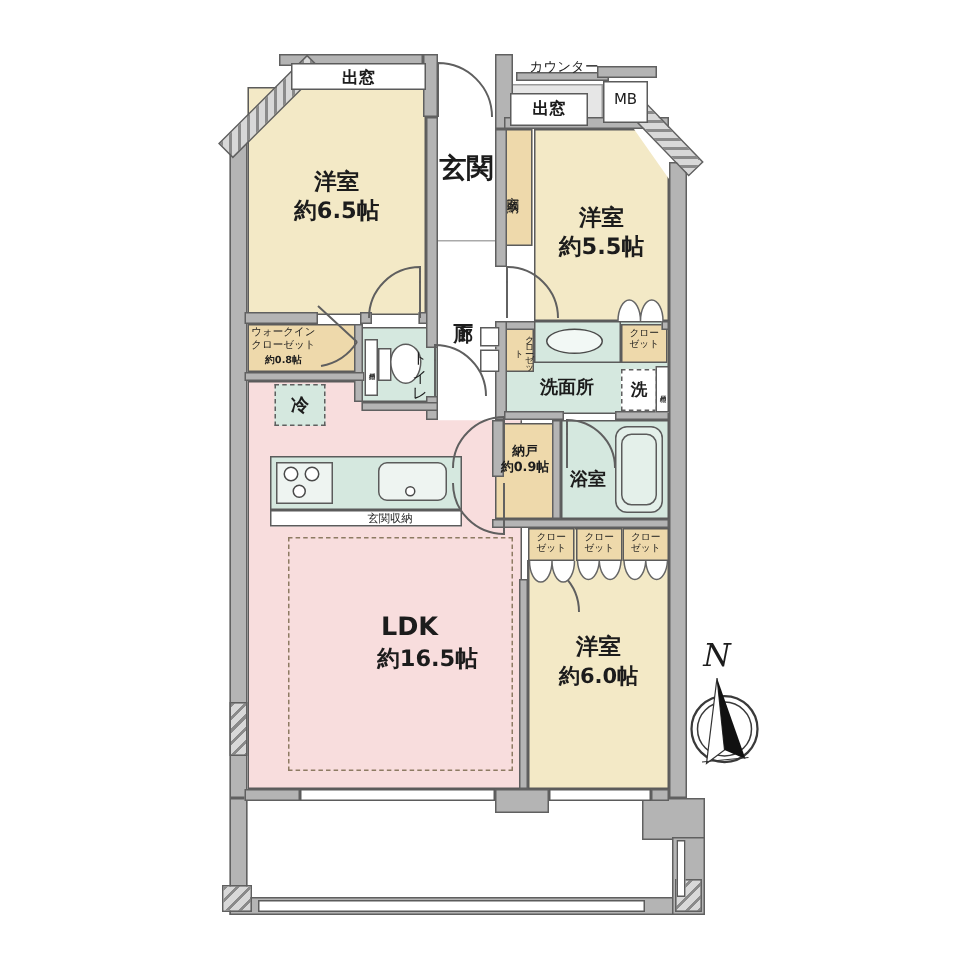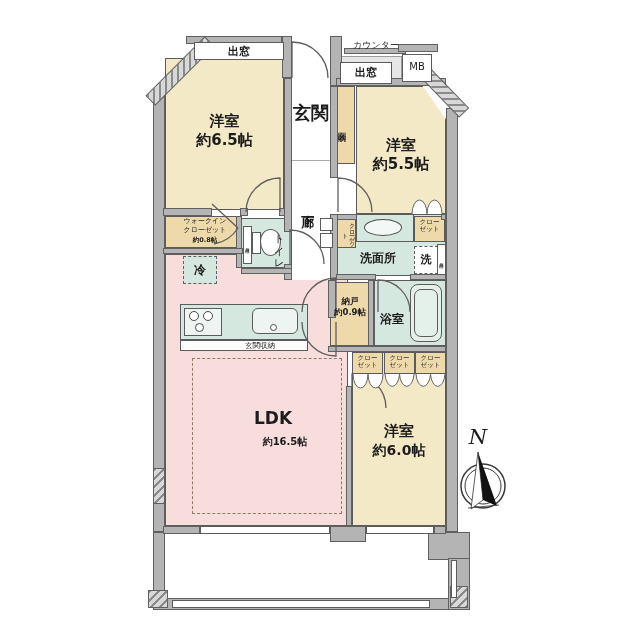--- a/index.html
+++ b/index.html
@@ -166,21 +166,21 @@
     <span>約6.5帖</span>
   </div>
   <div class="lbl b" style="left:290px;top:102px;width:42px;font-size:18px;">玄関</div>
   <div class="lbl vert" style="left:336px;top:92px;height:70px;font-size:8px;">玄関収納</div>
   <div class="lbl b" style="left:356px;top:136px;width:90px;font-size:15px;">
     <span>洋室</span><br>
     <span>約5.5帖</span>
   </div>
   <div class="lbl b vert" style="left:299px;top:180px;height:50px;font-size:13px;">廊下</div>
 
-  <div class="lbl" style="left:165px;top:217px;width:80px;font-size:7px;line-height:1.35;text-align:center;">
+  <div class="lbl" style="left:149px;top:217px;width:80px;font-size:7px;line-height:1.35;text-align:center;">
     <span>ウォークイン</span><br>
     <span>クローゼット</span><br>
     <span class="b" style="font-size:6.5px;">約0.8帖</span>
   </div>
   <div class="lbl vert" style="left:272px;top:226px;height:40px;font-size:10px;">トイレ</div>
   <div class="lbl vert" style="left:244px;top:230px;height:30px;font-size:4.5px;letter-spacing:0;">吊戸棚</div>
   <div class="lbl b" style="left:183px;top:263px;width:34px;font-size:12px;">冷</div>
 
   <div class="lbl vert wrap" style="left:335px;top:218px;width:20px;height:29px;font-size:6px;letter-spacing:0;">クローゼット</div>
   <div class="lbl wrap" style="left:417px;top:219px;width:25px;font-size:6.5px;">クローゼット</div>
@@ -195,21 +195,21 @@
   <div class="lbl b" style="left:372px;top:312px;width:40px;font-size:12px;">浴室</div>
 
   <div class="lbl" style="left:215px;top:341px;width:90px;font-size:7.5px;">玄関収納</div>
 
   <div class="lbl wrap" style="left:355px;top:355px;width:25px;font-size:6.5px;">クローゼット</div>
   <div class="lbl wrap" style="left:387px;top:355px;width:25px;font-size:6.5px;">クローゼット</div>
   <div class="lbl wrap" style="left:418px;top:355px;width:25px;font-size:6.5px;">クローゼット</div>
 
   <div class="lbl b" style="left:198px;top:408px;width:150px;font-size:17px;">
     <span>LDK</span><br>
-    <span style="font-size:10px;margin-left:24px;">約16.5帖</span>
+    <span style="font-size:15px;margin-left:24px;">約16.5帖</span>
   </div>
   <div class="lbl b" style="left:352px;top:422px;width:94px;font-size:15px;">
     <span>洋室</span><br>
     <span style="font-size:14px;">約6.0帖</span>
   </div>
 
 
   <div class="lbl" style="left:458px;top:424px;width:40px;font-size:21px;font-family:'DejaVu Serif','Liberation Serif',serif;font-style:italic;">N</div>
 
 </div>

